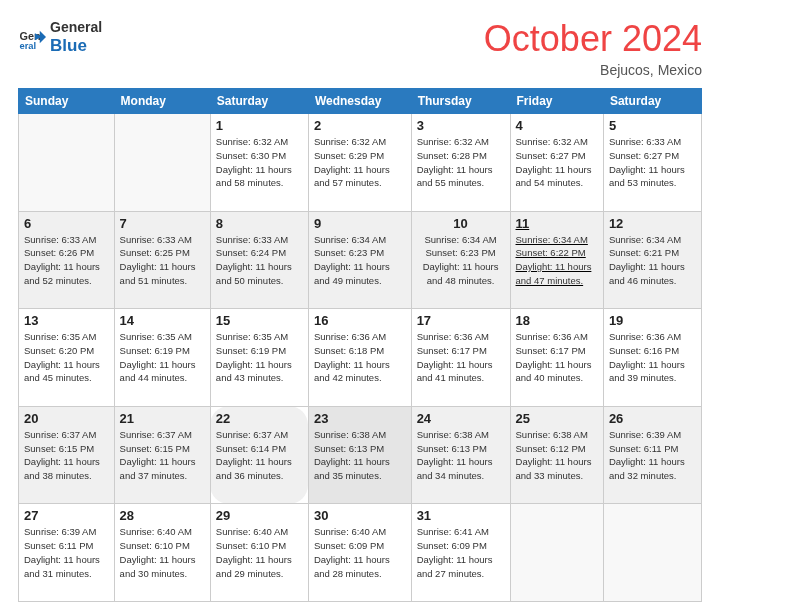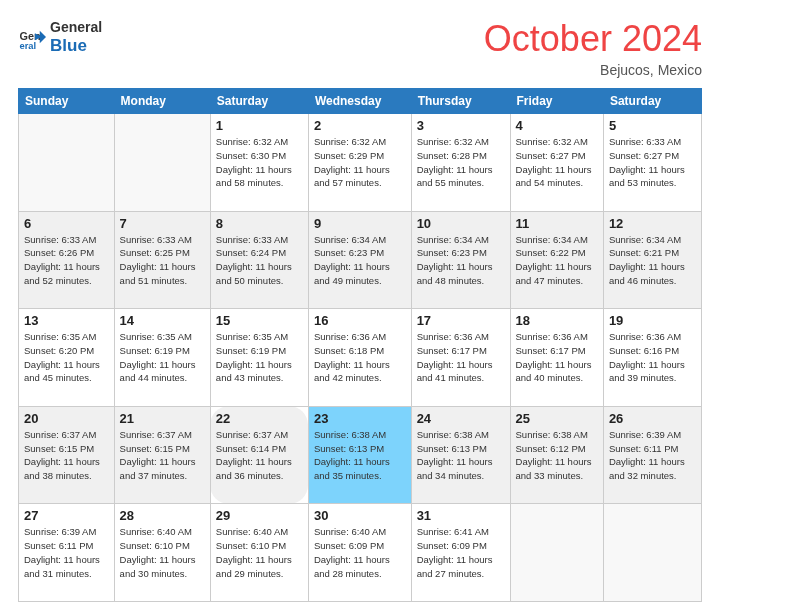--- a/index.html
+++ b/index.html
@@ -161,25 +161,25 @@
             <div class="day-info">Sunrise: 6:33 AM<br>Sunset: 6:25 PM<br>Daylight: 11 hours and 51 minutes.</div>
           </td>
           <td style="background-color: rgb(240, 240, 240);">
             <span class="day-number">8</span>
             <div class="day-info">Sunrise: 6:33 AM<br>Sunset: 6:24 PM<br>Daylight: 11 hours and 50 minutes.</div>
           </td>
           <td style="background-color: rgb(240, 240, 240);">
             <span class="day-number">9</span>
             <div class="day-info">Sunrise: 6:34 AM<br>Sunset: 6:23 PM<br>Daylight: 11 hours and 49 minutes.</div>
           </td>
-          <td style="background-color: rgb(240, 240, 240);">
+          <td style="background-color: rgb(240, 240, 240); text-align: center;">
             <span class="day-number">10</span>
             <div class="day-info">Sunrise: 6:34 AM<br>Sunset: 6:23 PM<br>Daylight: 11 hours and 48 minutes.</div>
           </td>
-          <td style="background-color: rgb(240, 240, 240);">
+          <td style="background-color: rgb(240, 240, 240); text-decoration: underline;">
             <span class="day-number">11</span>
             <div class="day-info">Sunrise: 6:34 AM<br>Sunset: 6:22 PM<br>Daylight: 11 hours and 47 minutes.</div>
           </td>
           <td style="background-color: rgb(240, 240, 240);">
             <span class="day-number">12</span>
             <div class="day-info">Sunrise: 6:34 AM<br>Sunset: 6:21 PM<br>Daylight: 11 hours and 46 minutes.</div>
           </td>
         </tr>
         <tr>
           <td>
@@ -217,21 +217,21 @@
             <div class="day-info">Sunrise: 6:37 AM<br>Sunset: 6:15 PM<br>Daylight: 11 hours and 38 minutes.</div>
           </td>
           <td style="background-color: rgb(240, 240, 240);">
             <span class="day-number">21</span>
             <div class="day-info">Sunrise: 6:37 AM<br>Sunset: 6:15 PM<br>Daylight: 11 hours and 37 minutes.</div>
           </td>
           <td style="background-color: rgb(240, 240, 240); border-radius: 19px;">
             <span class="day-number">22</span>
             <div class="day-info">Sunrise: 6:37 AM<br>Sunset: 6:14 PM<br>Daylight: 11 hours and 36 minutes.</div>
           </td>
-          <td style="background-color: #7dd3fc;">
+          <td style="background-color: #e5e5e5;">
             <span class="day-number">23</span>
             <div class="day-info">Sunrise: 6:38 AM<br>Sunset: 6:13 PM<br>Daylight: 11 hours and 35 minutes.</div>
           </td>
           <td style="background-color: rgb(240, 240, 240);">
             <span class="day-number">24</span>
             <div class="day-info">Sunrise: 6:38 AM<br>Sunset: 6:13 PM<br>Daylight: 11 hours and 34 minutes.</div>
           </td>
           <td style="background-color: rgb(240, 240, 240); margin-top: 26px;">
             <span class="day-number">25</span>
             <div class="day-info">Sunrise: 6:38 AM<br>Sunset: 6:12 PM<br>Daylight: 11 hours and 33 minutes.</div>

